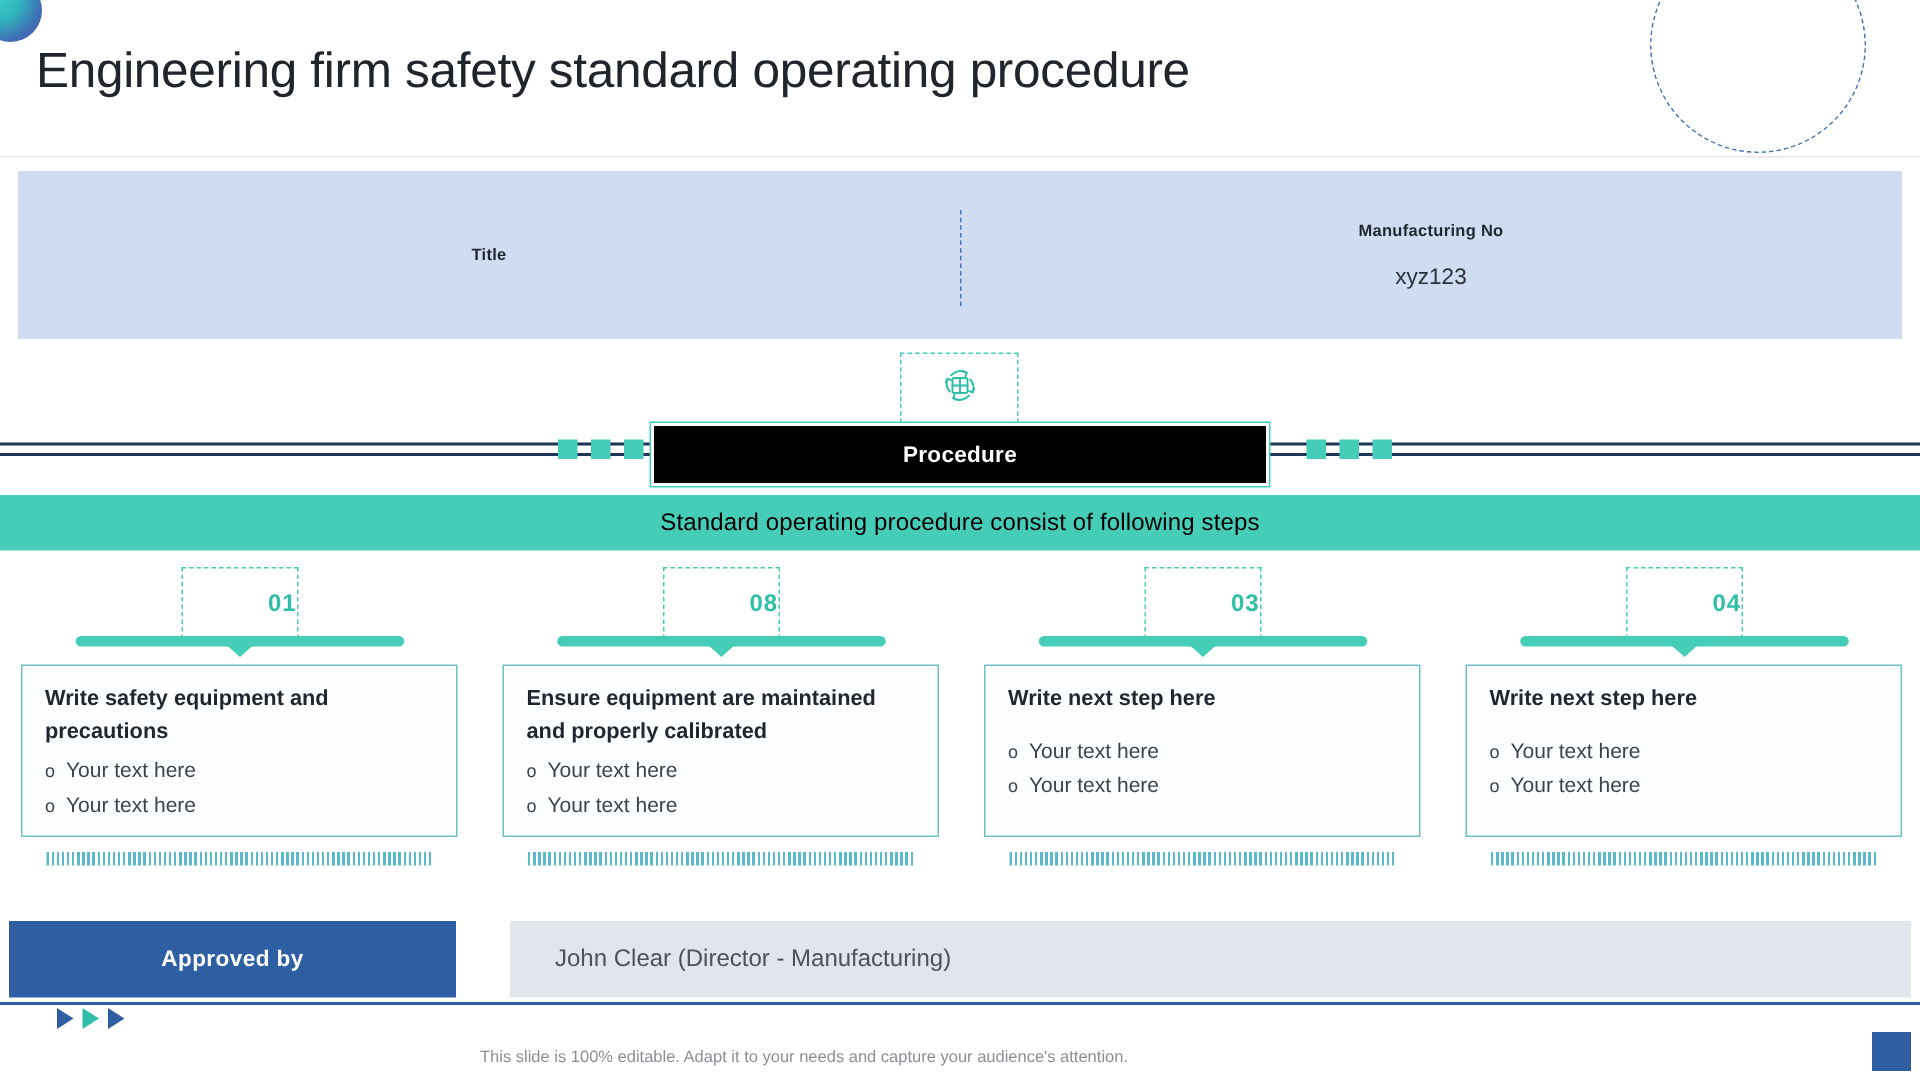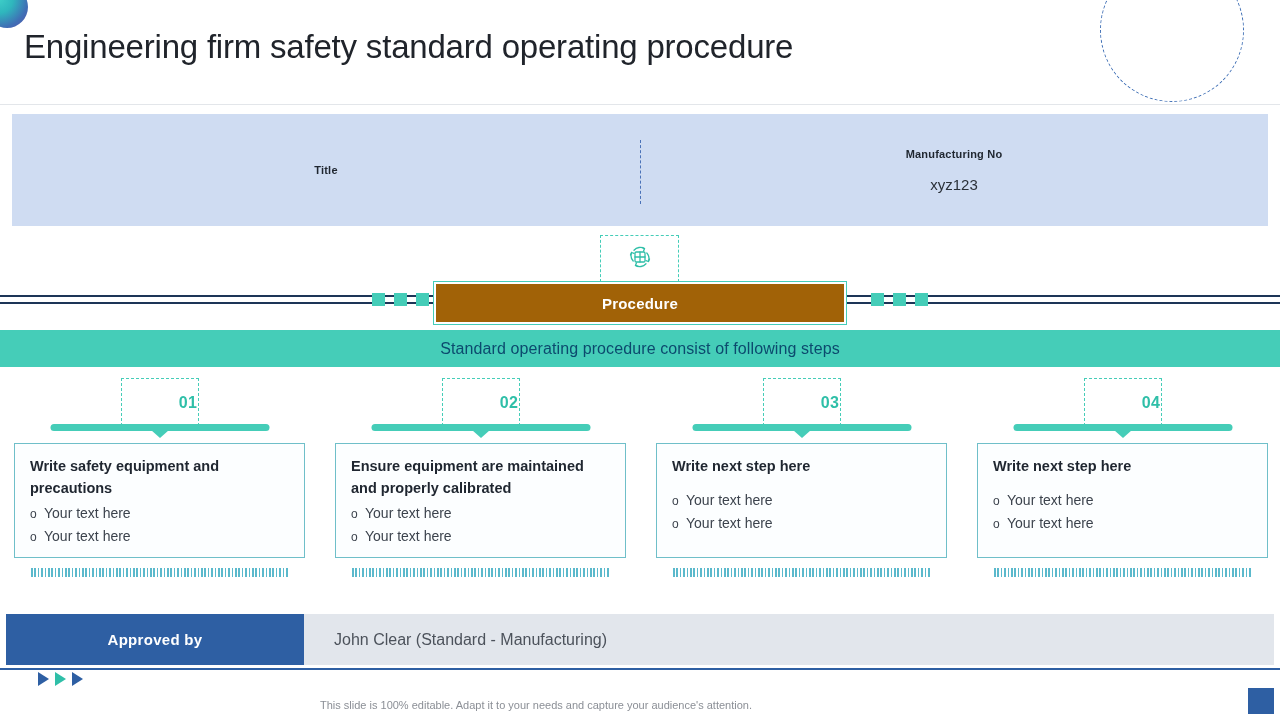--- a/index.html
+++ b/index.html
@@ -162,21 +162,21 @@
     justify-content: center;
     background: #ffffff;
     z-index: 3;
   }
   .proc-badge {
     position: absolute;
     left: 434px;
     top: 282px;
     width: 412px;
     height: 42px;
-    background: #a16207;
+    background: #000000;
     border: 2.2px solid #ffffff;
     outline: 1.2px solid #45cdb8;
     box-sizing: border-box;
     display: flex;
     align-items: center;
     justify-content: center;
     z-index: 4;
   }
   .proc-badge-label {
     color: #ffffff;
@@ -191,21 +191,21 @@
     left: 0;
     top: 330px;
     width: 1280px;
     height: 37px;
     background: #45cdb8;
     display: flex;
     align-items: center;
     justify-content: center;
   }
   .steps-banner-label {
-    color: #0c4a6e;
+    color: #000000;
     font-size: 16px;
     letter-spacing: .1px;
     text-align: right;
   }
 
   
   .cards {
     position: absolute;
     left: 0;
     top: 378px;
@@ -309,20 +309,21 @@
   }
 
   
   .approved-row {
     position: absolute;
     left: 6px;
     top: 614px;
     width: 1268px;
     height: 51px;
     display: flex;
+    gap: 36px;
   }
   .approved-tag {
     width: 298px;
     background: #2e5fa3;
     display: flex;
     align-items: center;
     justify-content: center;
     color: #ffffff;
     font-size: 15px;
     font-weight: bold;
@@ -453,21 +454,21 @@
       <div class="bullet-row">
         <span class="bullet-mark">o</span>
         <span>Your text here</span>
       </div>
     </div>
     <div class="stripe"></div>
   </div>
 
   <div class="card-col c1">
     <div class="num-box">
-      <span class="num-text">02</span>
+      <span class="num-text">08</span>
     </div>
     <div class="num-bar"></div>
     <div class="num-tri"></div>
     <div class="card">
       <p class="card-title">Ensure equipment are maintained and properly calibrated</p>
       <div class="bullet-row">
         <span class="bullet-mark">o</span>
         <span>Your text here</span>
       </div>
       <div class="bullet-row">
@@ -515,21 +516,21 @@
         <span>Your text here</span>
       </div>
     </div>
     <div class="stripe"></div>
   </div>
 
 </div>
 
 <div class="approved-row">
   <div class="approved-tag">Approved by</div>
-  <div class="approved-value">John Clear (Standard - Manufacturing)</div>
+  <div class="approved-value">John Clear (Director - Manufacturing)</div>
 </div>
 
 <div class="bottom-rule"></div>
 <div class="arrows">
   <div class="arrow"></div>
   <div class="arrow teal"></div>
   <div class="arrow"></div>
 </div>
 <div class="footer-note">This slide is 100% editable. Adapt it to your needs and capture your audience's attention.</div>
 

